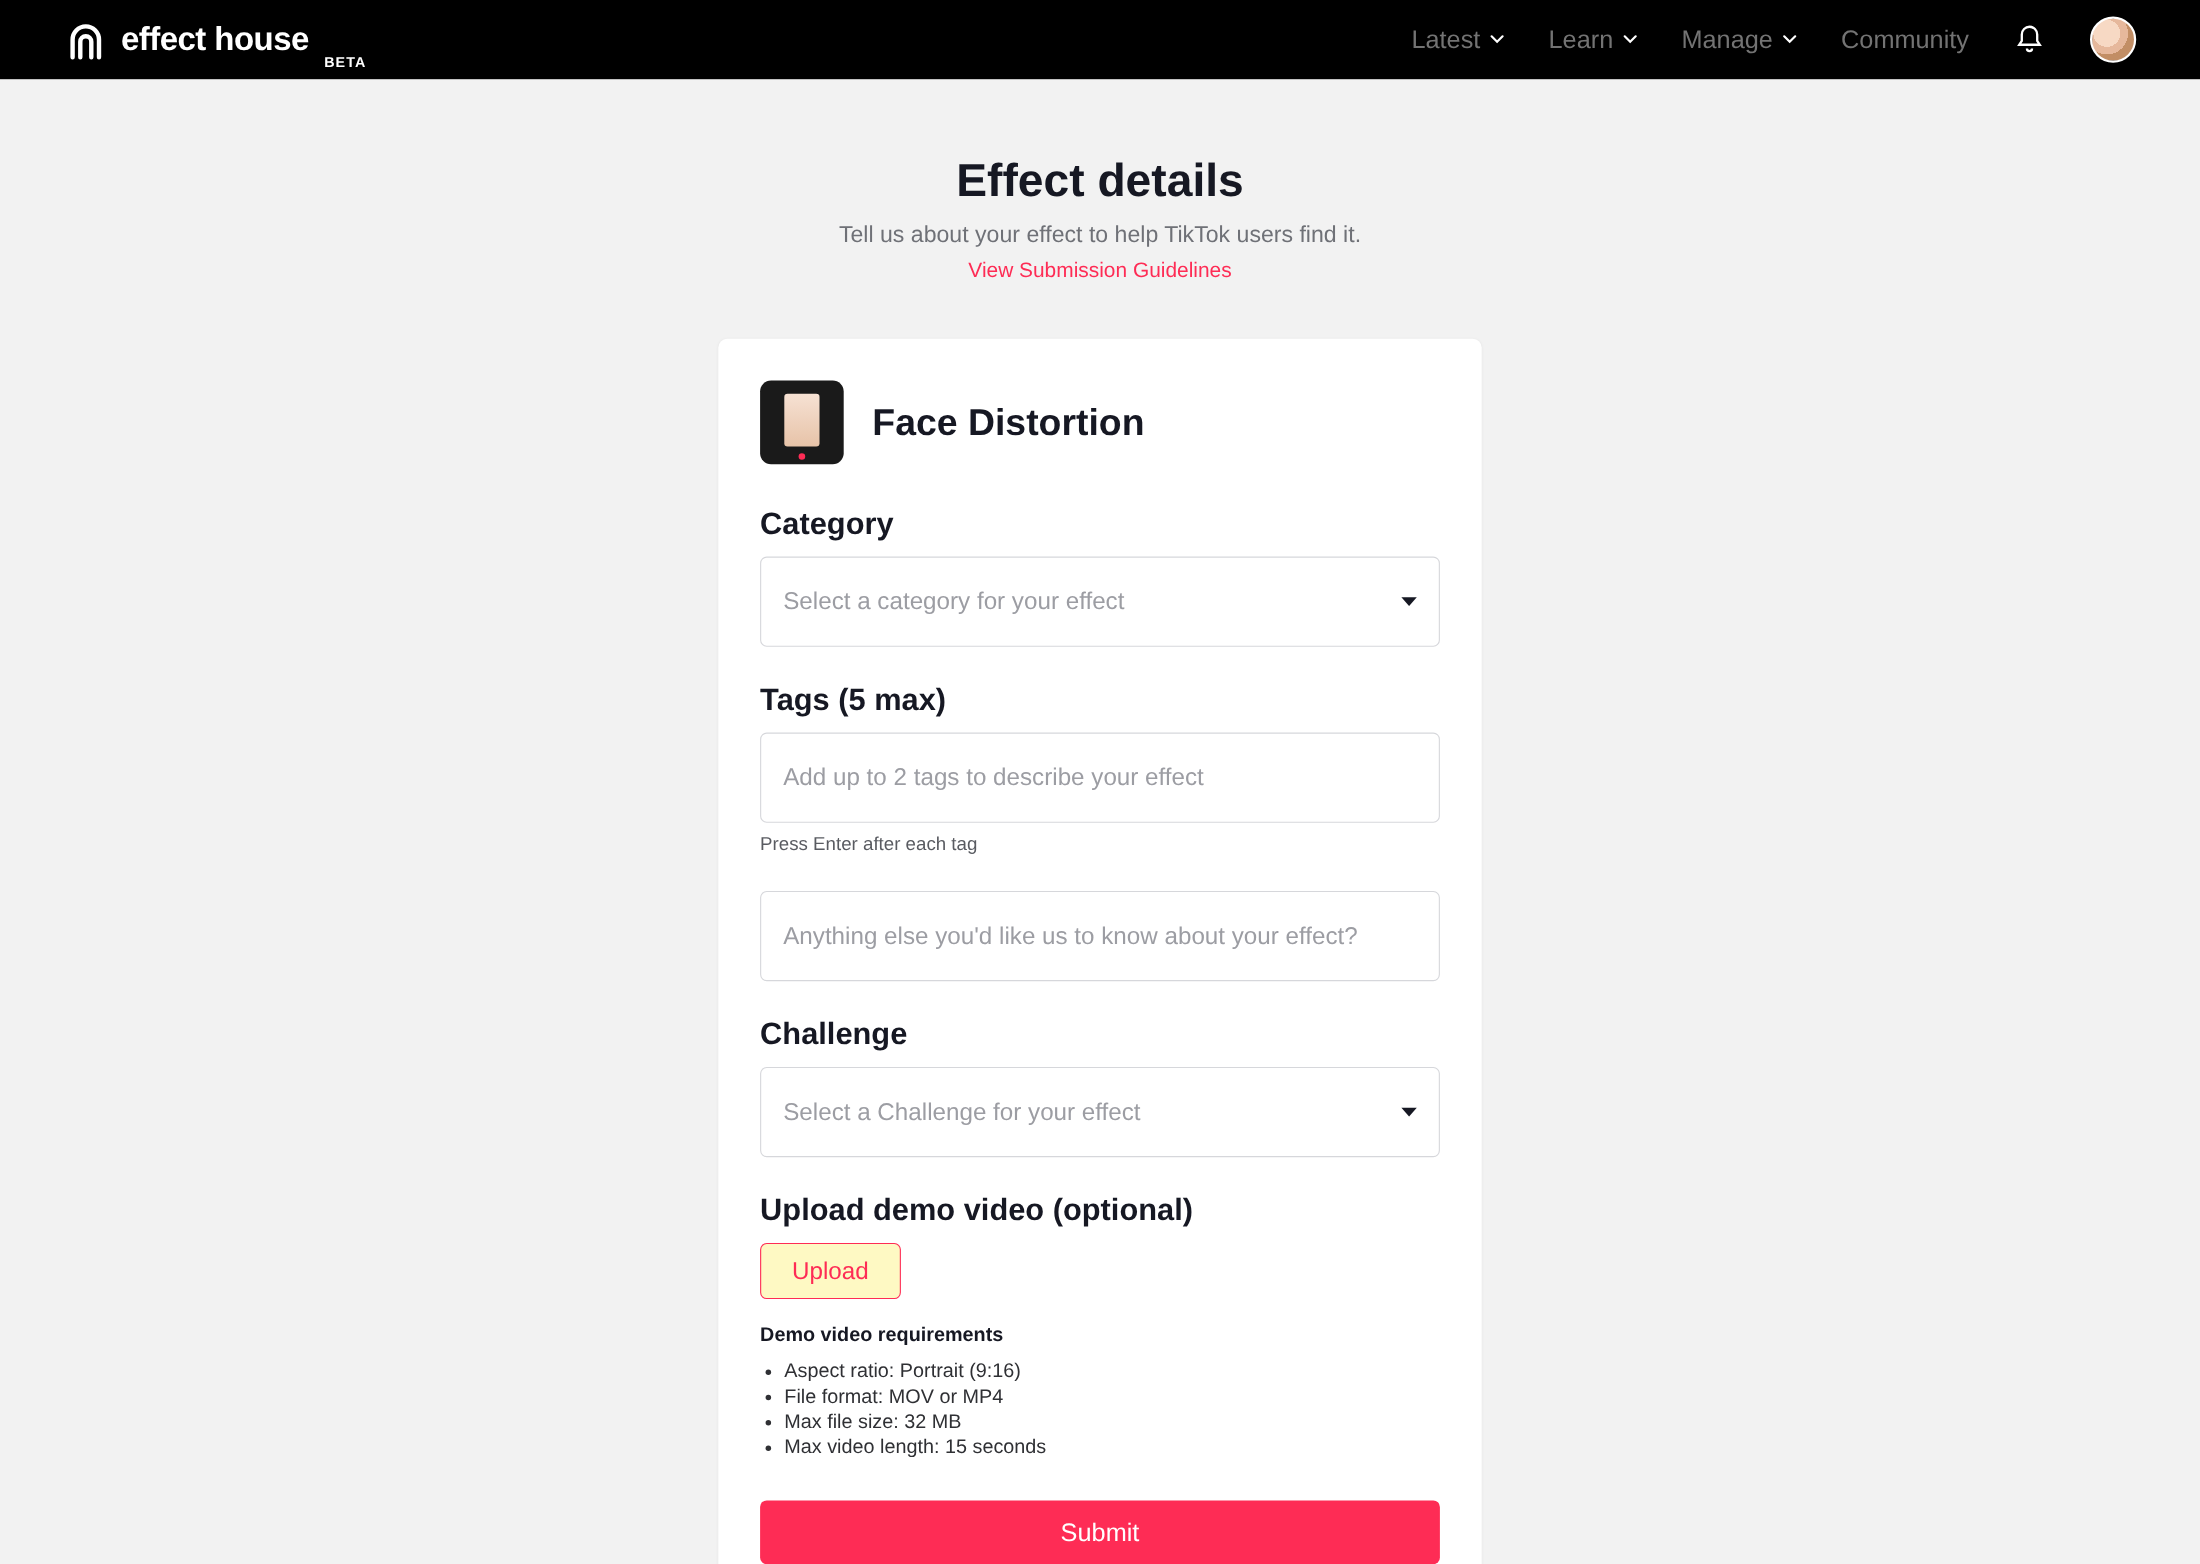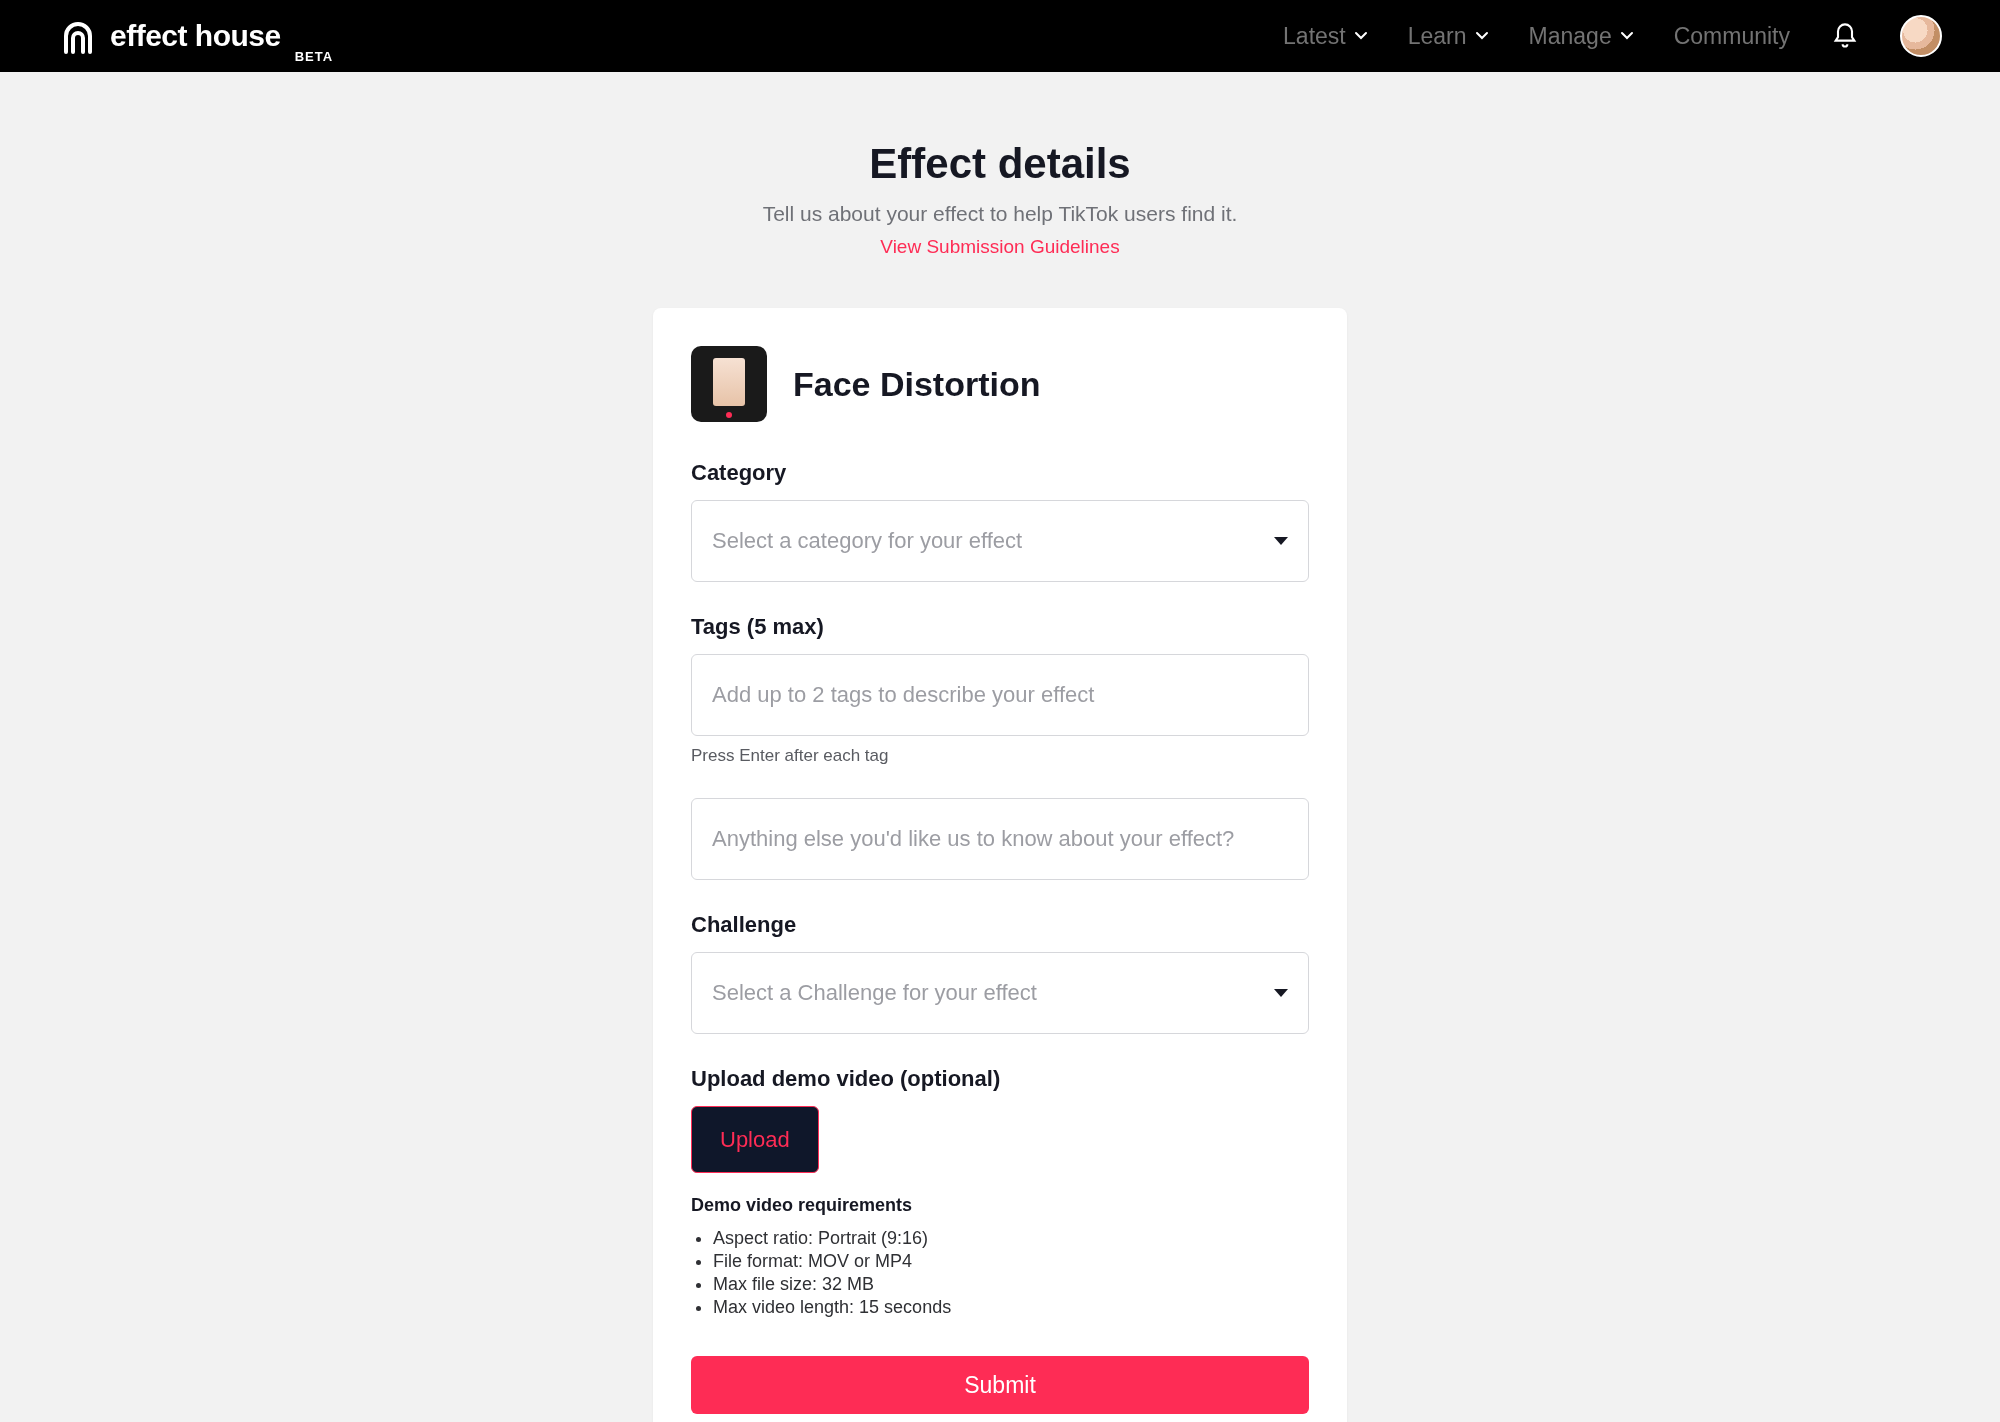--- a/index.html
+++ b/index.html
@@ -102,21 +102,21 @@
   width: 32px; height: 48px;
   background: linear-gradient(#f6e1d3,#e7c3a8);
   border-radius: 3px;
 }
 .effect-thumb-dot { position:absolute; bottom:4px; left:50%; transform:translateX(-50%); width:6px; height:6px; border-radius:50%; background:#fe2c55;}
 .effect-name {
   font-size: 34px;
   font-weight: 800;
 }
 .field-label {
-  font-size: 22px;
+  font-size: 28px;
   font-weight: 700;
   margin-bottom: 14px;
 }
 .form-group { margin-bottom: 32px; }
 .select-box, .text-input {
   width: 100%;
   height: 82px;
   border: 1px solid #d6d7db;
   border-radius: 6px;
   padding: 0 20px;
@@ -137,24 +137,24 @@
 }
 .hint-text {
   font-size: 17px;
   color: #595b61;
   margin-top: 10px;
 }
 .upload-btn {
   display: inline-flex;
   align-items: center;
   justify-content: center;
-  height: 67px;
+  height: 51px;
   padding: 0 28px;
   border: 1.5px solid #fe2c55;
-  background: #0f172a;
+  background: #fef9c3;
   color: #fe2c55;
   font-size: 22px;
   font-weight: 500;
   border-radius: 6px;
   cursor: pointer;
 }
 .demo-note {
   font-size: 18px;
   color: #4a4b50;
   margin-top: 18px;

